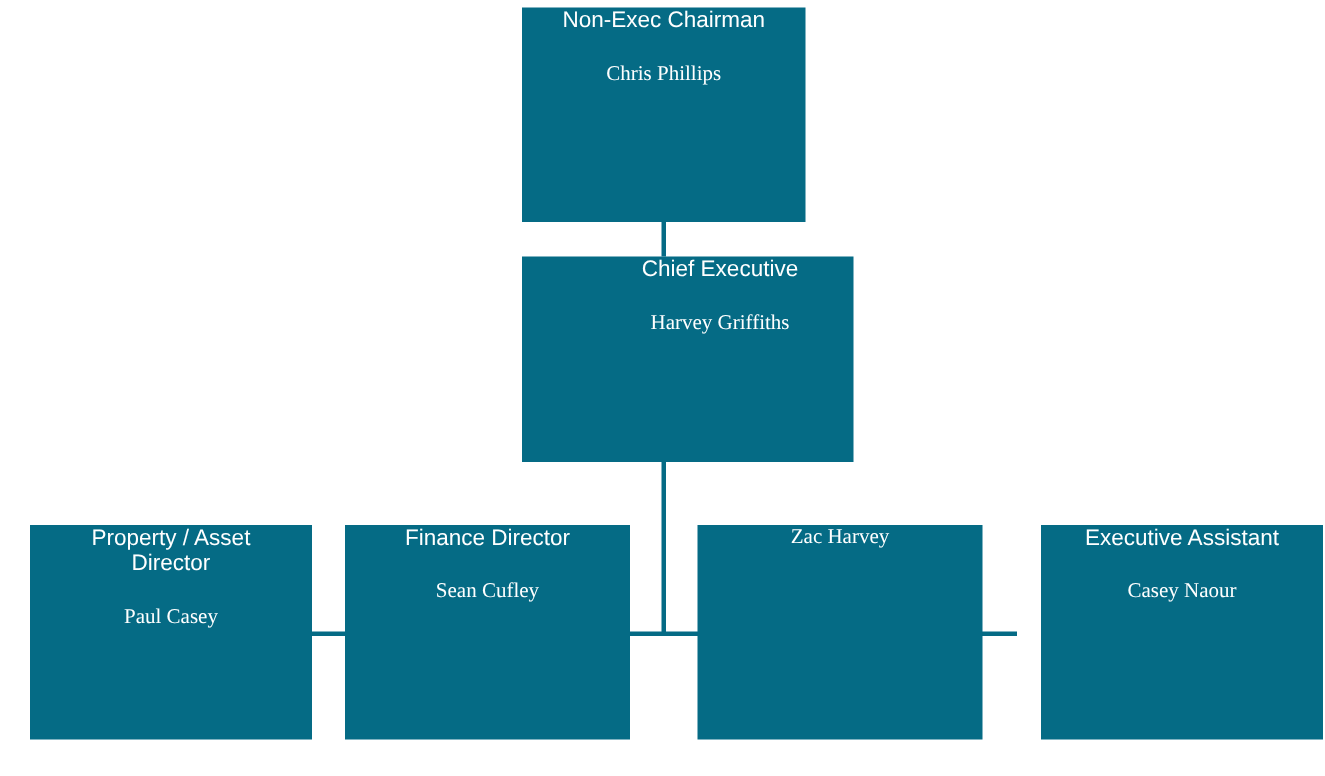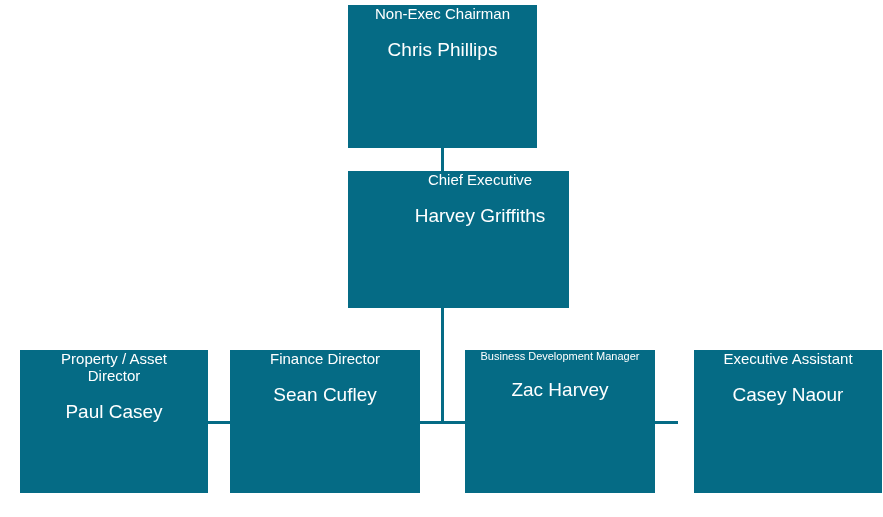--- a/index.html
+++ b/index.html
@@ -27,22 +27,23 @@
     box-sizing: border-box;
     padding-bottom: 8px;
   }
   .node .title {
     font-size: 15px;
     line-height: 17px;
     margin-bottom: 19px;
     padding: 0 20px;
   }
   .node .person {
-    font-size: 19px;
+    font-size: 14px;
     line-height: 17px;
+    font-family: Liberation Serif, serif;
   }
   .node.small-title .title {
     font-size: 11px;
     line-height: 13px;
     padding: 0;
     white-space: nowrap;
     margin-bottom: 18px;
   }
   .connector {
     position: absolute;
@@ -83,21 +84,20 @@
     <div class="title">Finance Director</div>
     <div class="person">Sean Cufley</div>
   </div>
 
   <div class="node pos-property">
     <div class="title">Property / Asset Director</div>
     <div class="person">Paul Casey</div>
   </div>
 
   <div class="node pos-bizdev small-title">
-    <div class="title">Business Development Manager</div>
     <div class="person">Zac Harvey</div>
   </div>
 
   <div class="node pos-assistant">
     <div class="title">Executive Assistant</div>
     <div class="person">Casey Naour</div>
   </div>
 
 </div>
 

